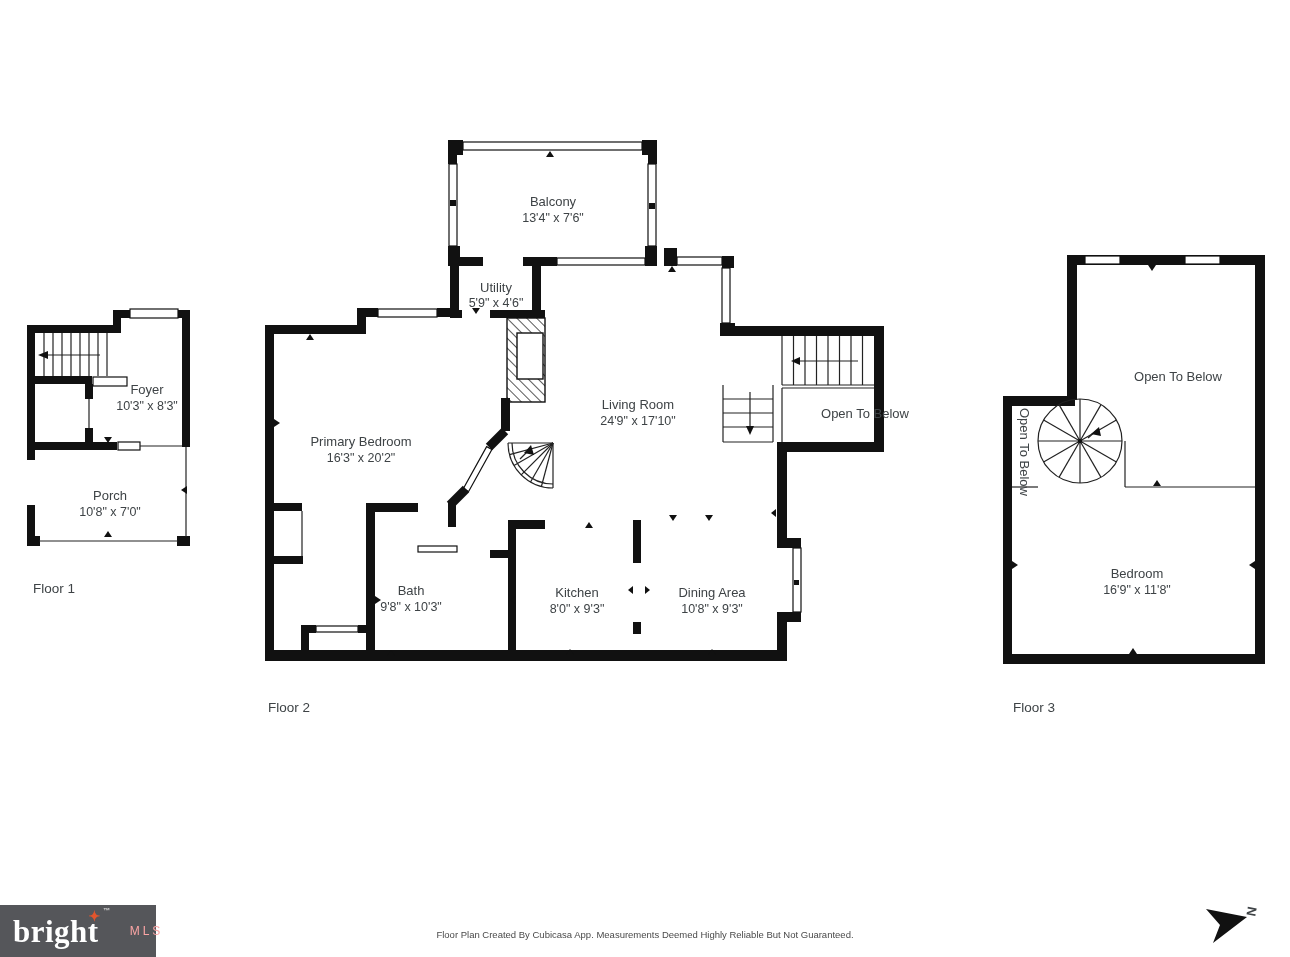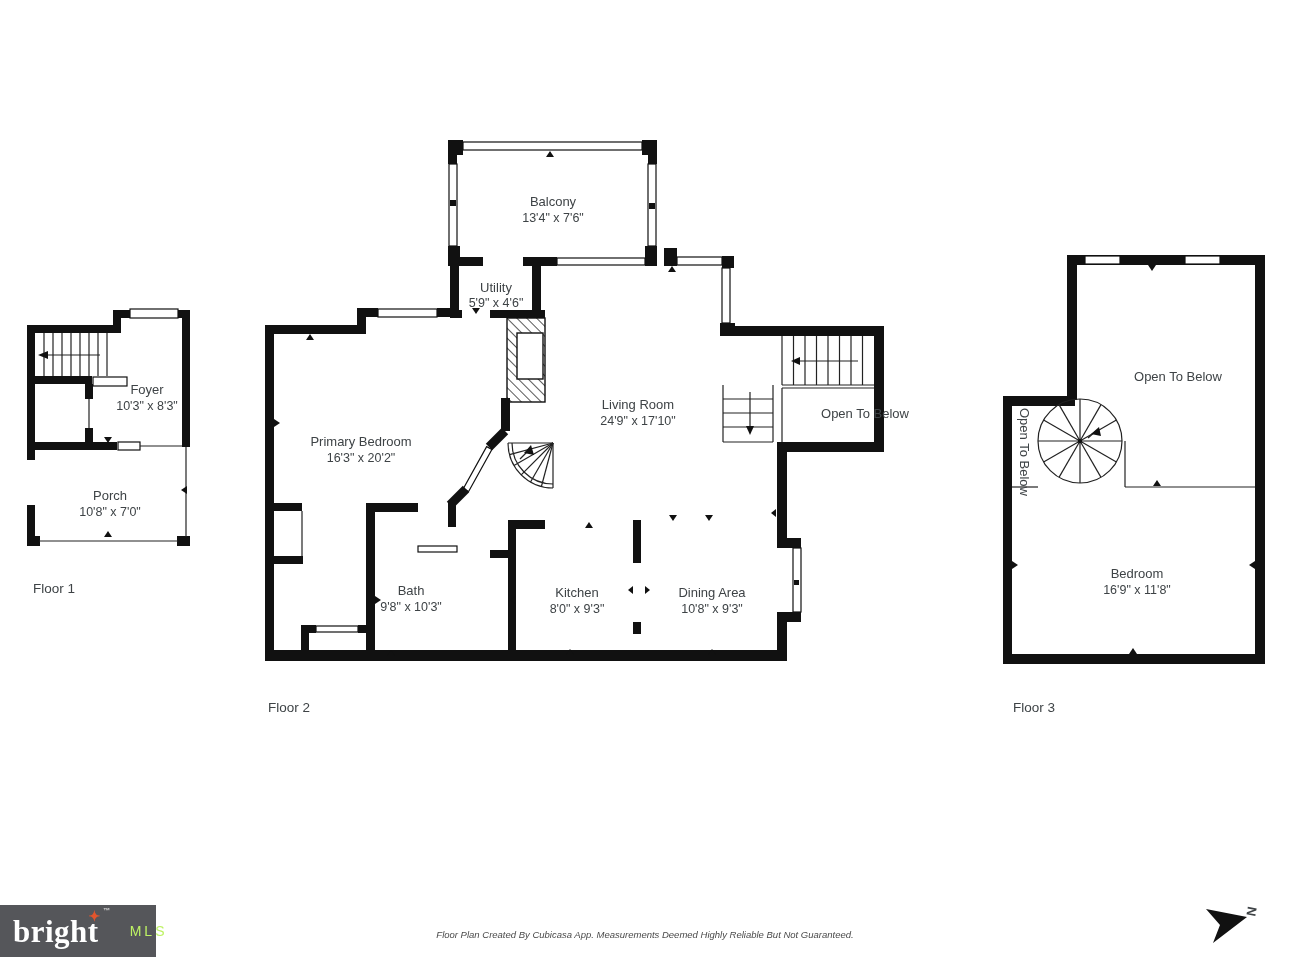--- a/index.html
+++ b/index.html
@@ -13,23 +13,23 @@
   .thin{stroke:#222;stroke-width:1.2;fill:none;}
   .win{fill:#fff;stroke:#111;stroke-width:1.2;}
   .tick{fill:#111;}
   
   #brand-box{position:absolute;left:0px;top:905px;width:156px;height:52px;background:#55565a;
              display:flex;align-items:center;padding-left:13px;box-sizing:border-box;gap:21px;}
   #brand-word{position:relative;color:#fff;font-family:"Liberation Serif", serif;
               font-weight:bold;font-size:31px;line-height:1;letter-spacing:0.5px;}
   #brand-star{position:absolute;top:-7px;right:-2px;font-size:14px;font-family:"Liberation Sans",sans-serif;}
   #brand-tm{position:absolute;top:-9px;right:-12px;font-size:7px;color:#d9d9d9;font-family:"Liberation Sans",sans-serif;}
-  #brand-suffix{color:#bef264;font-size:14px;letter-spacing:3px;margin-left:10px;font-family:"Liberation Sans",sans-serif;}
+  #brand-suffix{color:#fca5a5;font-size:12px;letter-spacing:3px;margin-left:10px;font-family:"Liberation Sans",sans-serif;}
   #disclaimer{position:absolute;left:0;top:929px;width:100%;text-align:center;
-              font-size:9.5px;color:#4a4a4a;font-style:italic;}
+              font-size:9.5px;color:#4a4a4a;}
 </style>
 </head>
 <body>
 
 <div id="stage">
 
 <svg width="1290" height="957" viewBox="0 0 1290 957">
   <defs>
     <pattern id="hatch" patternUnits="userSpaceOnUse" width="7" height="7" patternTransform="rotate(-45)">
       <line x1="0" y1="0" x2="0" y2="7" stroke="#111" stroke-width="1.4"></line>

